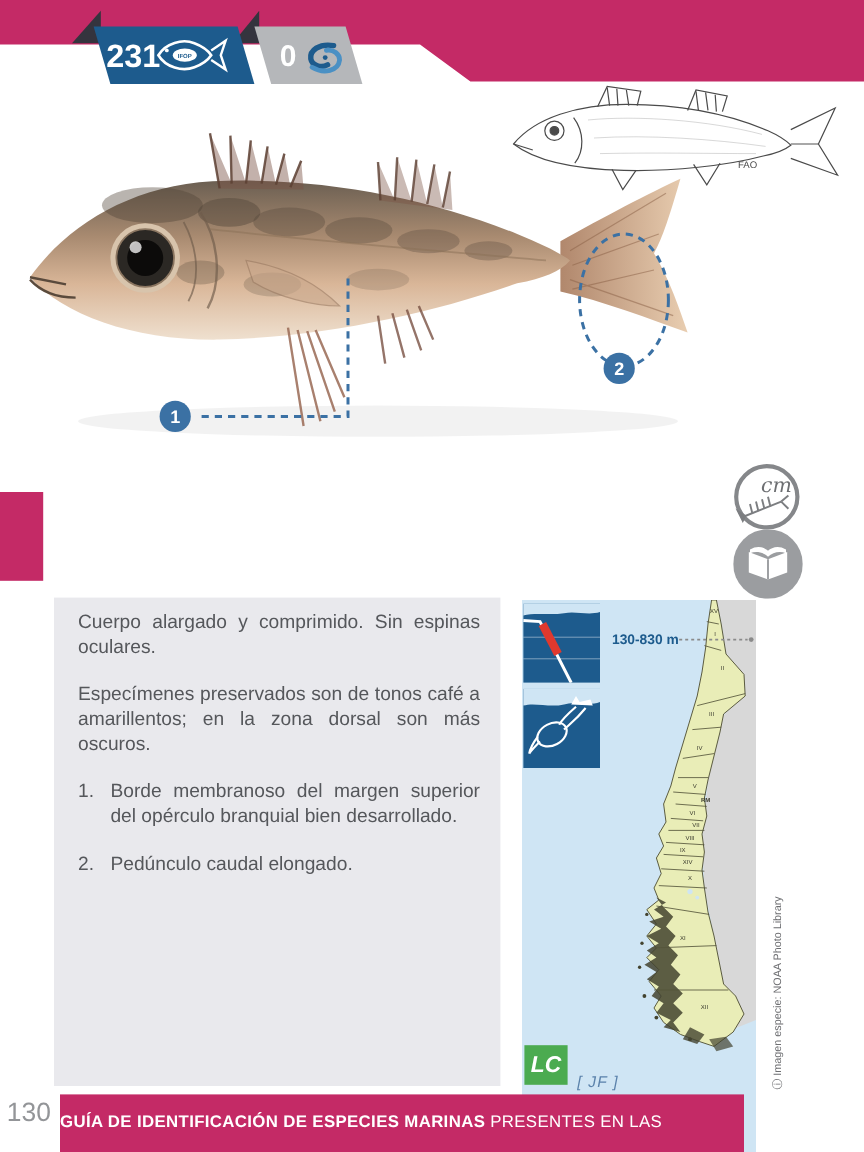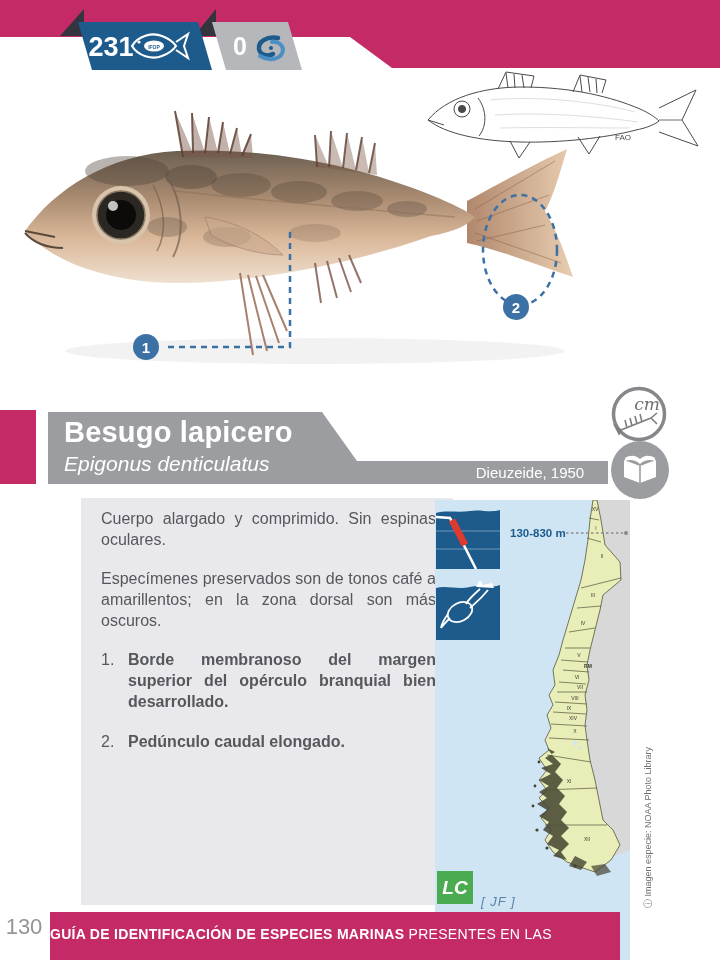--- a/index.html
+++ b/index.html
@@ -25,26 +25,25 @@
   .sci-name    { position:absolute; left:16px; top:40px; color:#fff; font-size:21px; font-style:italic; }
   .author      { position:absolute; left:412px; top:49px; width:140px; height:23px; line-height:23px;
                  text-align:center; color:#fff; font-size:15px; }
   .size-note { left:418px; top:399px; width:184px; text-align:right; color:#77797c; font-size:17px; }
 
   
   .desc-panel {
     left:45px; top:498px; width:372px; height:407px; background:#e9e9ed;
     color:#55575b; font-size:16px; line-height:21px; padding:10px 17px 0 20px;
     text-align:justify;
-    margin-left:36px;
   }
   .desc-panel p { margin-bottom:18px; }
   .num-item { display:flex; margin-bottom:19px; }
   .num-item .n { width:27px; flex:0 0 27px; }
-  .num-item .t { flex:1; text-align:justify;font-weight:bold; }
+  .num-item .t { flex:1; text-align:justify; }
 
   
   .map-panel { left:435px; top:500px; width:195px; height:478px; background:#cfe5f4; }
   .icon-box  { position:absolute; left:1px; width:64px; height:66px; }
   .depth-box { top:3px; }
   .trawl-box { top:74px; }
   .lc-badge  { position:absolute; left:2px; top:371px; width:36px; height:33px; background:#4bab50;
                color:#fff; font-weight:bold; font-size:19px; text-align:center; line-height:33px;font-style:italic; }
   .jf-code   { position:absolute; left:46px; top:394px; color:#5b82ab; font-size:13px; letter-spacing:1px;font-style:italic; }
 
@@ -195,25 +194,20 @@
       <polyline points="290,132 290,247 163,247"></polyline>
       <ellipse cx="520" cy="150" rx="37" ry="55"></ellipse>
     </g>
     <circle cx="146" cy="247" r="13" fill="#3b71a4"></circle>
     <text x="146" y="252.5" text-anchor="middle" font-size="15" font-weight="bold" fill="#fff">1</text>
     <circle cx="516" cy="207" r="13" fill="#3b71a4"></circle>
     <text x="516" y="212.5" text-anchor="middle" font-size="15" font-weight="bold" fill="#fff">2</text>
   </svg>
 
   <div class="abs title-square"></div>
-  <div class="abs title-band">
-    <div class="common-name">Besugo lapicero</div>
-    <div class="sci-name">Epigonus denticulatus</div>
-    <div class="author">Dieuzeide, 1950</div>
-  </div>
 
   <svg class="abs" style="left:610px;top:385px" width="58" height="58" viewBox="0 0 58 58">
     <circle cx="29" cy="29" r="25.5" fill="#ffffff" stroke="#85878a" stroke-width="3.5"></circle>
     <g stroke="#7c7e81" stroke-width="1.6" fill="none">
       <path d="M11,45 L41,33"></path>
       <path d="M17,43 L15,35 M22,41 L20,33 M27,39 L25,31 M32,37 L30,29"></path>
       <path d="M41,33 L47,28 M41,33 L47,39"></path>
       <path d="M11,45 L5,41 L9,49 Z" fill="#7c7e81"></path>
     </g>
     <text x="37" y="25" text-anchor="middle" font-size="17" fill="#6d6f72" class="serifit">cm</text>

